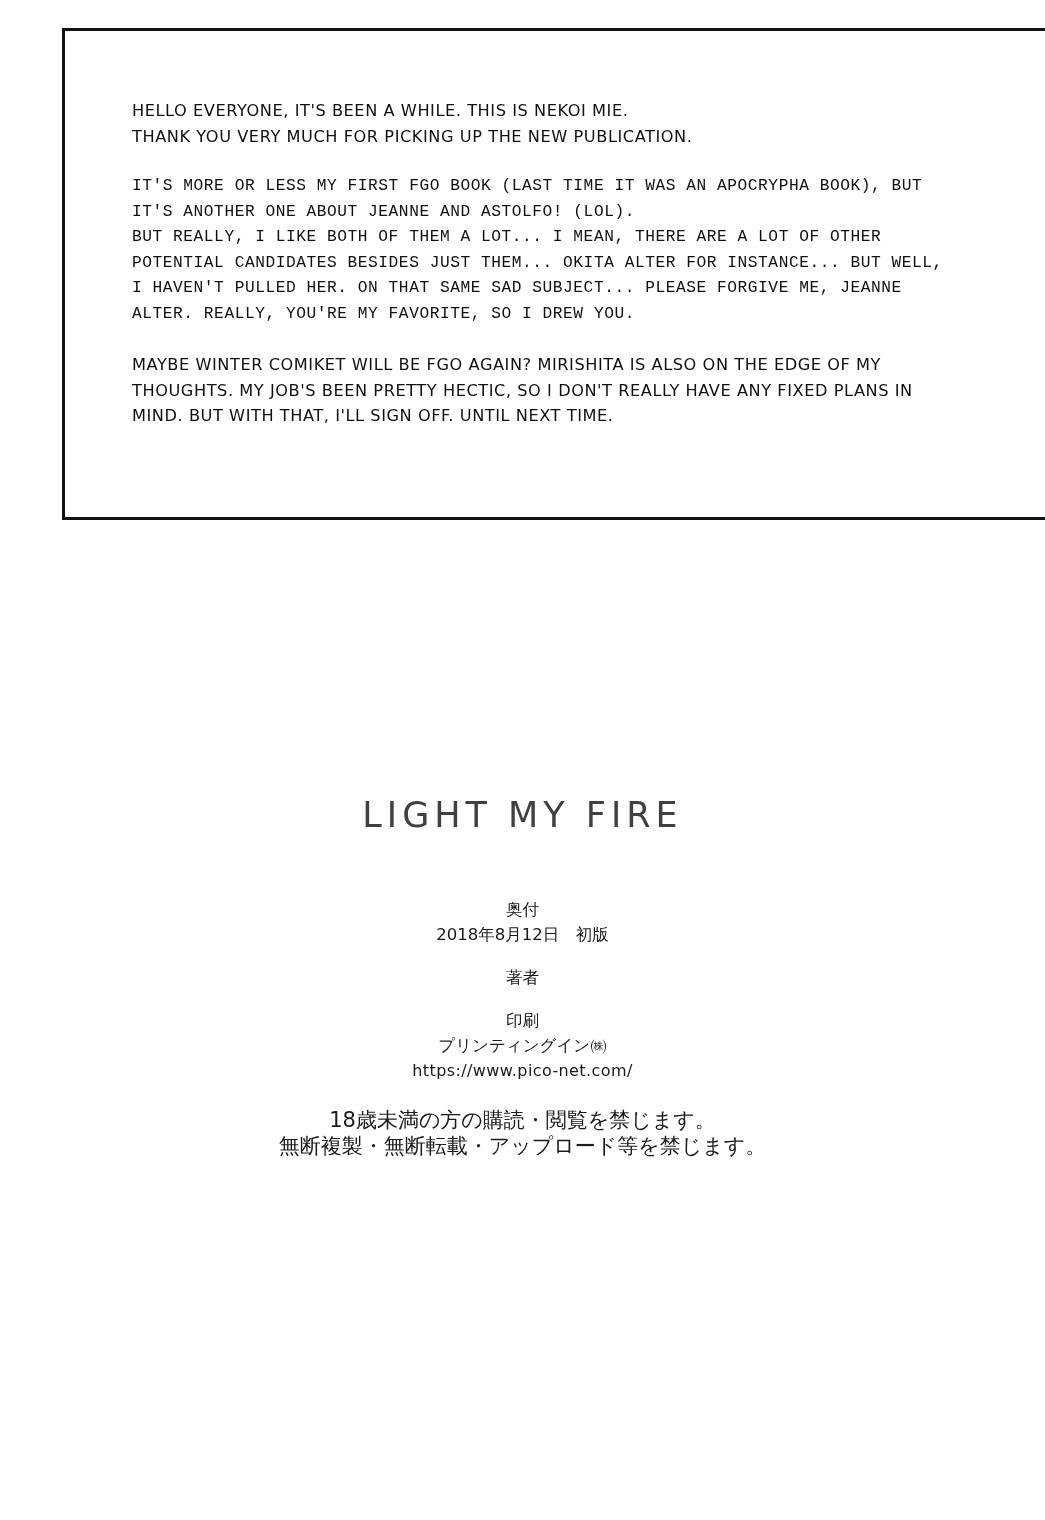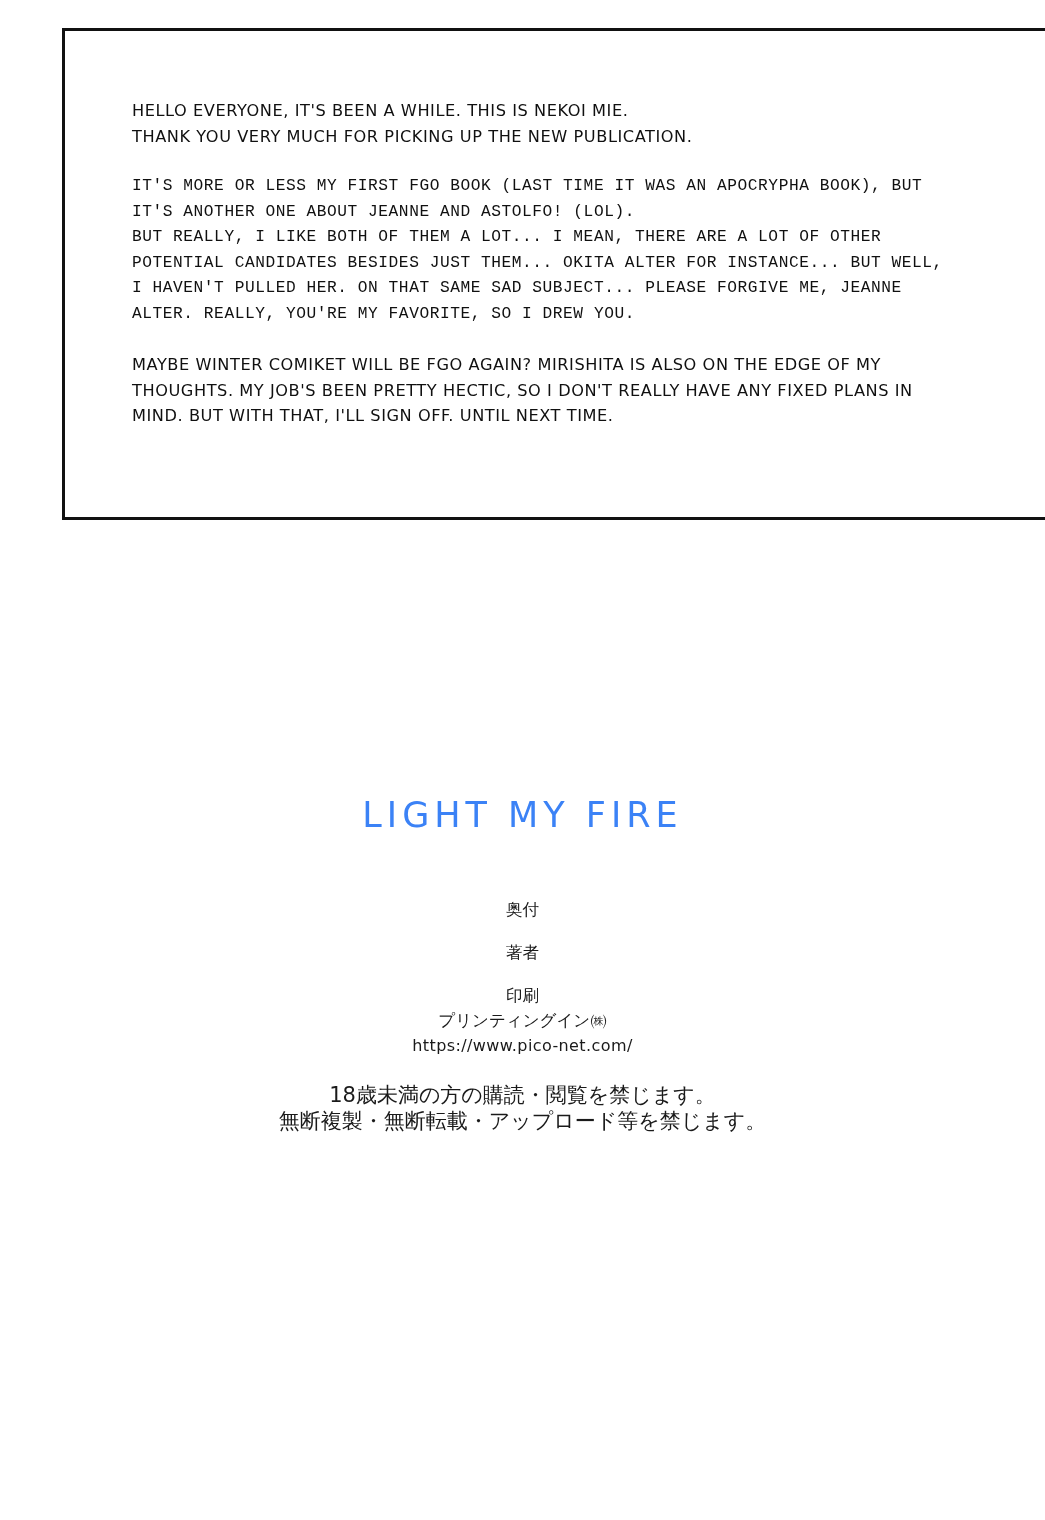--- a/index.html
+++ b/index.html
@@ -54,21 +54,21 @@
     position: absolute;
     left: 0;
     top: 795px;
     width: 1045px;
     text-align: center;
   }
   .book-title {
     font-family: "DejaVu Sans", sans-serif;
     font-size: 35px;
     letter-spacing: 5px;
-    color: #3b82f6;
+    color: #404040;
     font-weight: 400;
     margin: 0;
   }
   .colophon-block {
     margin-top: 0;
     font-family: "DejaVu Sans", sans-serif;
     font-size: 16.5px;
     line-height: 25px;
     color: #1a1a1a;
   }
@@ -108,20 +108,21 @@
   </div>
 
   <div class="colophon">
     <div class="book-title">LIGHT MY FIRE</div>
 
     <div class="colophon-block">
       <div class="cb-spacer-top"></div>
 
       <div class="cb-group">
         <span class="cb-line">奥付</span>
+        <span class="cb-line">2018年8月12日　初版</span>
       </div>
 
       <div class="cb-group">
         <span class="cb-line">著者</span>
       </div>
 
 
       <div class="cb-group">
         <span class="cb-line">印刷</span>
         <span class="cb-line">プリンティングイン㈱</span>

